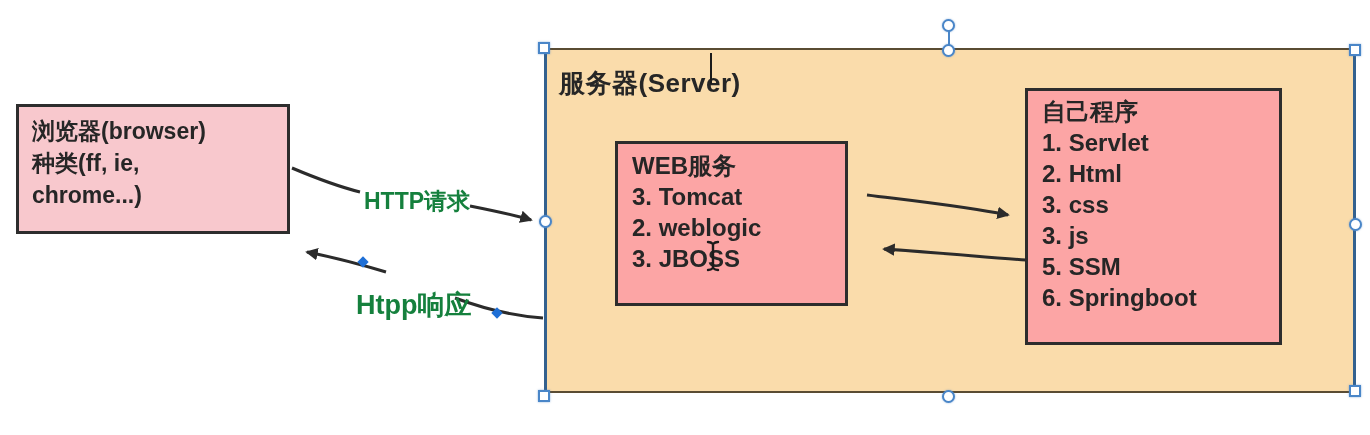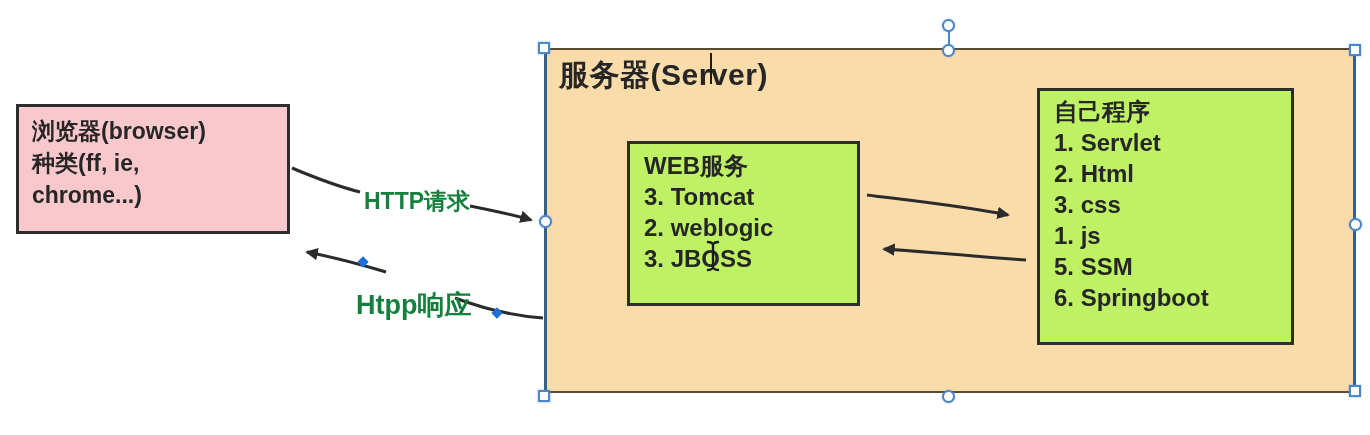--- a/index.html
+++ b/index.html
@@ -19,40 +19,40 @@
     padding:8px 10px 0 13px;
     font-size:23px;font-weight:bold;line-height:32px;
   }
   
   #server-box{
     left:545px;top:48px;width:810px;height:345px;
     background:#fadcab;
     border-top:2px solid #5a4c33;border-bottom:2px solid #5a4c33;
   }
   #server-title{
-    position:absolute;left:14px;top:5px;
-    font-size:30px;font-weight:bold;letter-spacing:0.5px;
+    position:absolute;left:14px;top:16px;
+    font-size:26px;font-weight:bold;letter-spacing:0.5px;
   }
   #text-caret{
     position:absolute;left:165px;top:3px;width:2px;height:31px;
     background:#1b1b1b;
   }
   
   .sel-edge{position:absolute;background:#33618f;width:3px;top:46px;height:349px;}
   #sel-left{left:544px;}
   #sel-right{left:1353px;}
   
   .handle{position:absolute;box-sizing:border-box;background:#ffffff;border:2px solid #4a86c8;box-shadow:0 0 2px rgba(70,130,200,.6);}
   .handle.square{width:12px;height:12px;}
   .handle.circle{width:13px;height:13px;border-radius:50%;}
   #rotate-stem{position:absolute;left:948px;top:31px;width:2px;height:17px;background:#4a86c8;}
   
   .green-box{
-    background:#bef264;border:3px solid #2d2d2d;
-    font-size:24px;font-weight:bold;line-height:31px;margin-left:12px;
+    background:#fca5a5;border:3px solid #2d2d2d;
+    font-size:24px;font-weight:bold;line-height:31px;
   }
   #web-box{left:615px;top:141px;width:233px;height:165px;padding:6px 0 0 14px;}
   #app-box{left:1025px;top:88px;width:257px;height:257px;padding:5px 0 0 14px;}
   .green-box div{white-space:nowrap;}
   
   .conn-label{position:absolute;font-weight:bold;color:#15803d;white-space:nowrap;}
   #label-request{left:364px;top:186px;font-size:23px;}
   #label-response{left:356px;top:287px;font-size:27px;}
   
   .vertex-dot{position:absolute;width:8px;height:8px;background:#1e6fd6;transform:rotate(45deg);}
@@ -82,21 +82,21 @@
     <div>3. Tomcat</div>
     <div>2. weblogic</div>
     <div>3. JBOSS</div>
   </div>
 
   <div class="box green-box" id="app-box">
     <div>自己程序</div>
     <div>1. Servlet</div>
     <div>2. Html</div>
     <div>3. css</div>
-    <div>1. js</div>
+    <div>3. js</div>
     <div>5. SSM</div>
     <div>6. Springboot</div>
   </div>
 
   <svg id="arrows" width="1370" height="435" viewBox="0 0 1370 435">
     <defs>
       <marker id="ah" viewBox="0 0 10 10" refX="8.5" refY="5" markerWidth="4.2" markerHeight="4.2" orient="auto" markerUnits="strokeWidth">
         <path d="M0,0 L10,5 L0,10 z" fill="#2b2b2b"></path>
       </marker>
     </defs>

